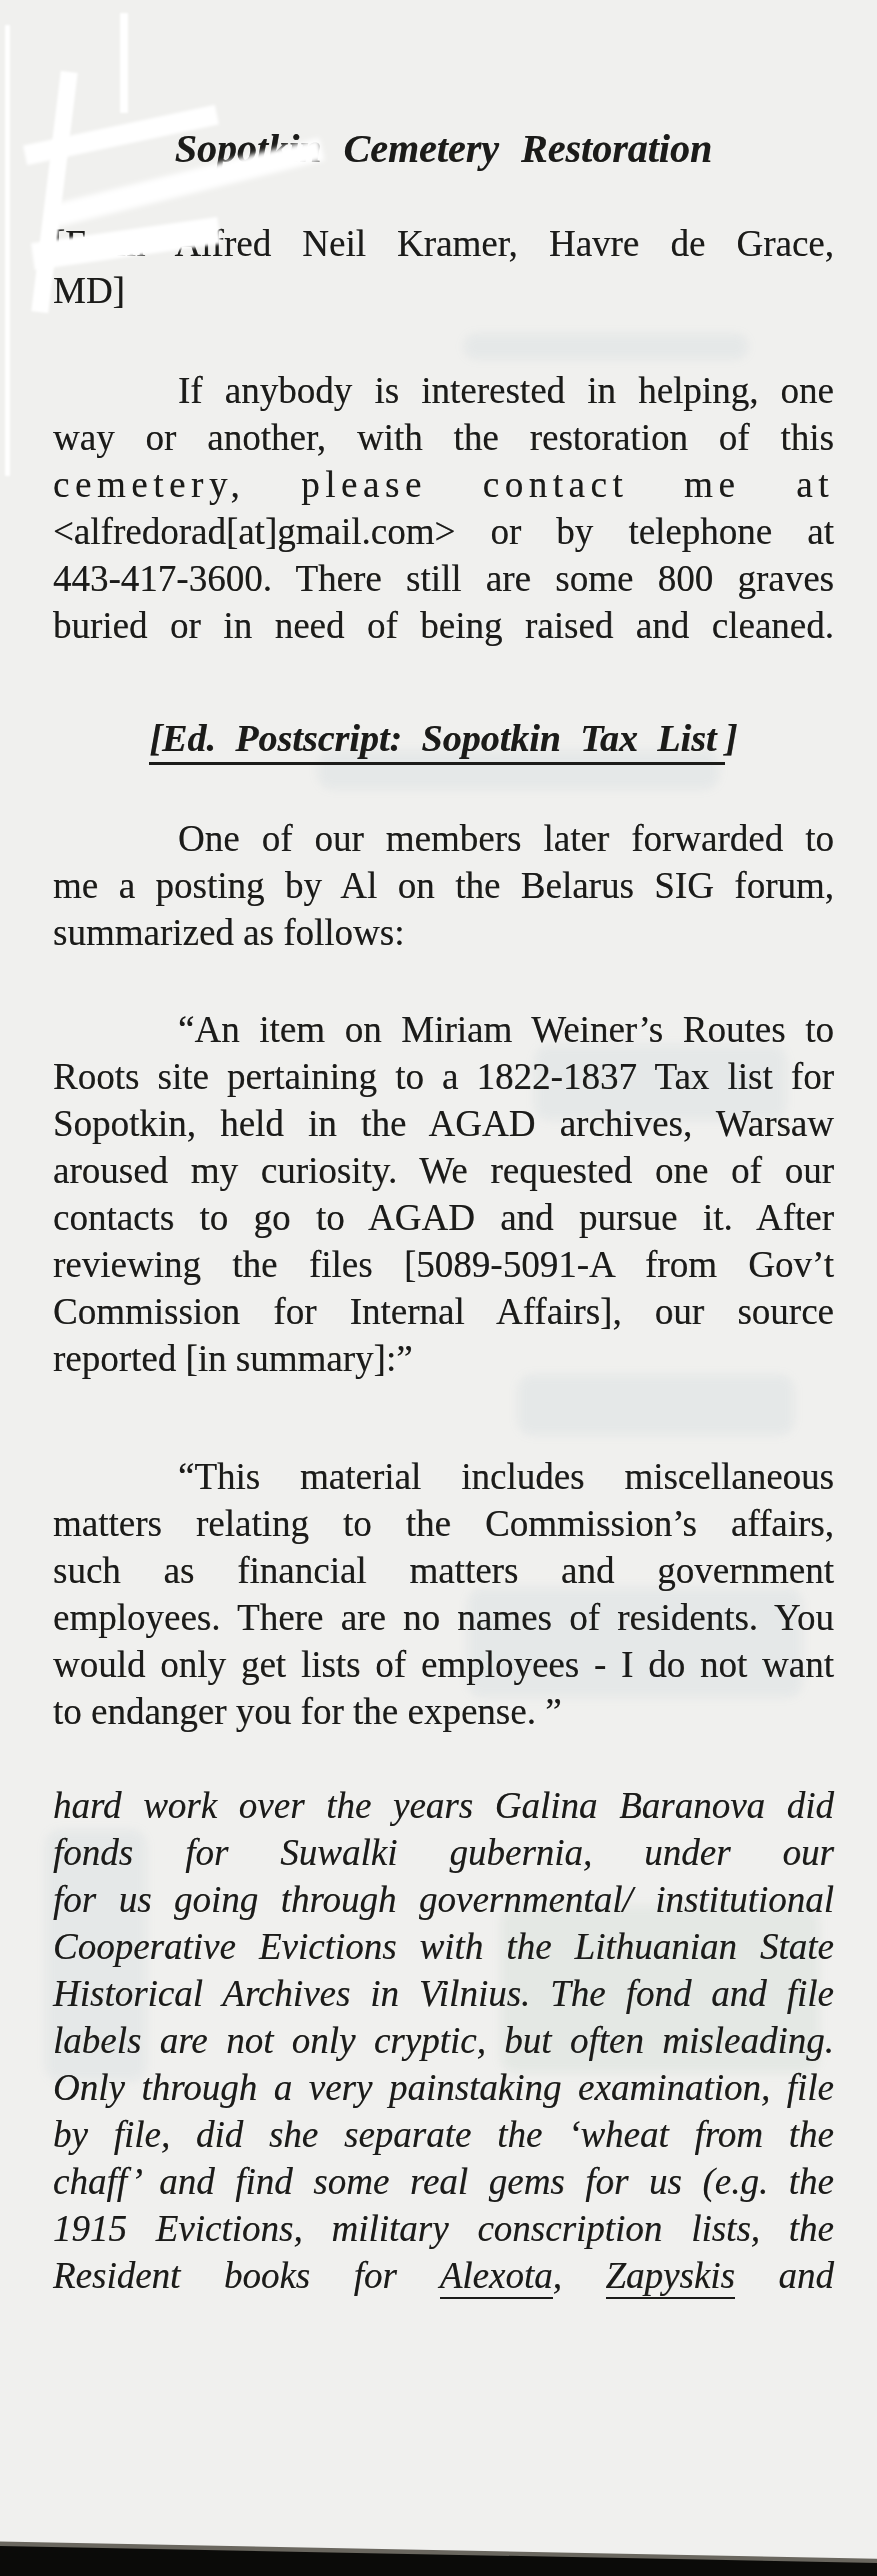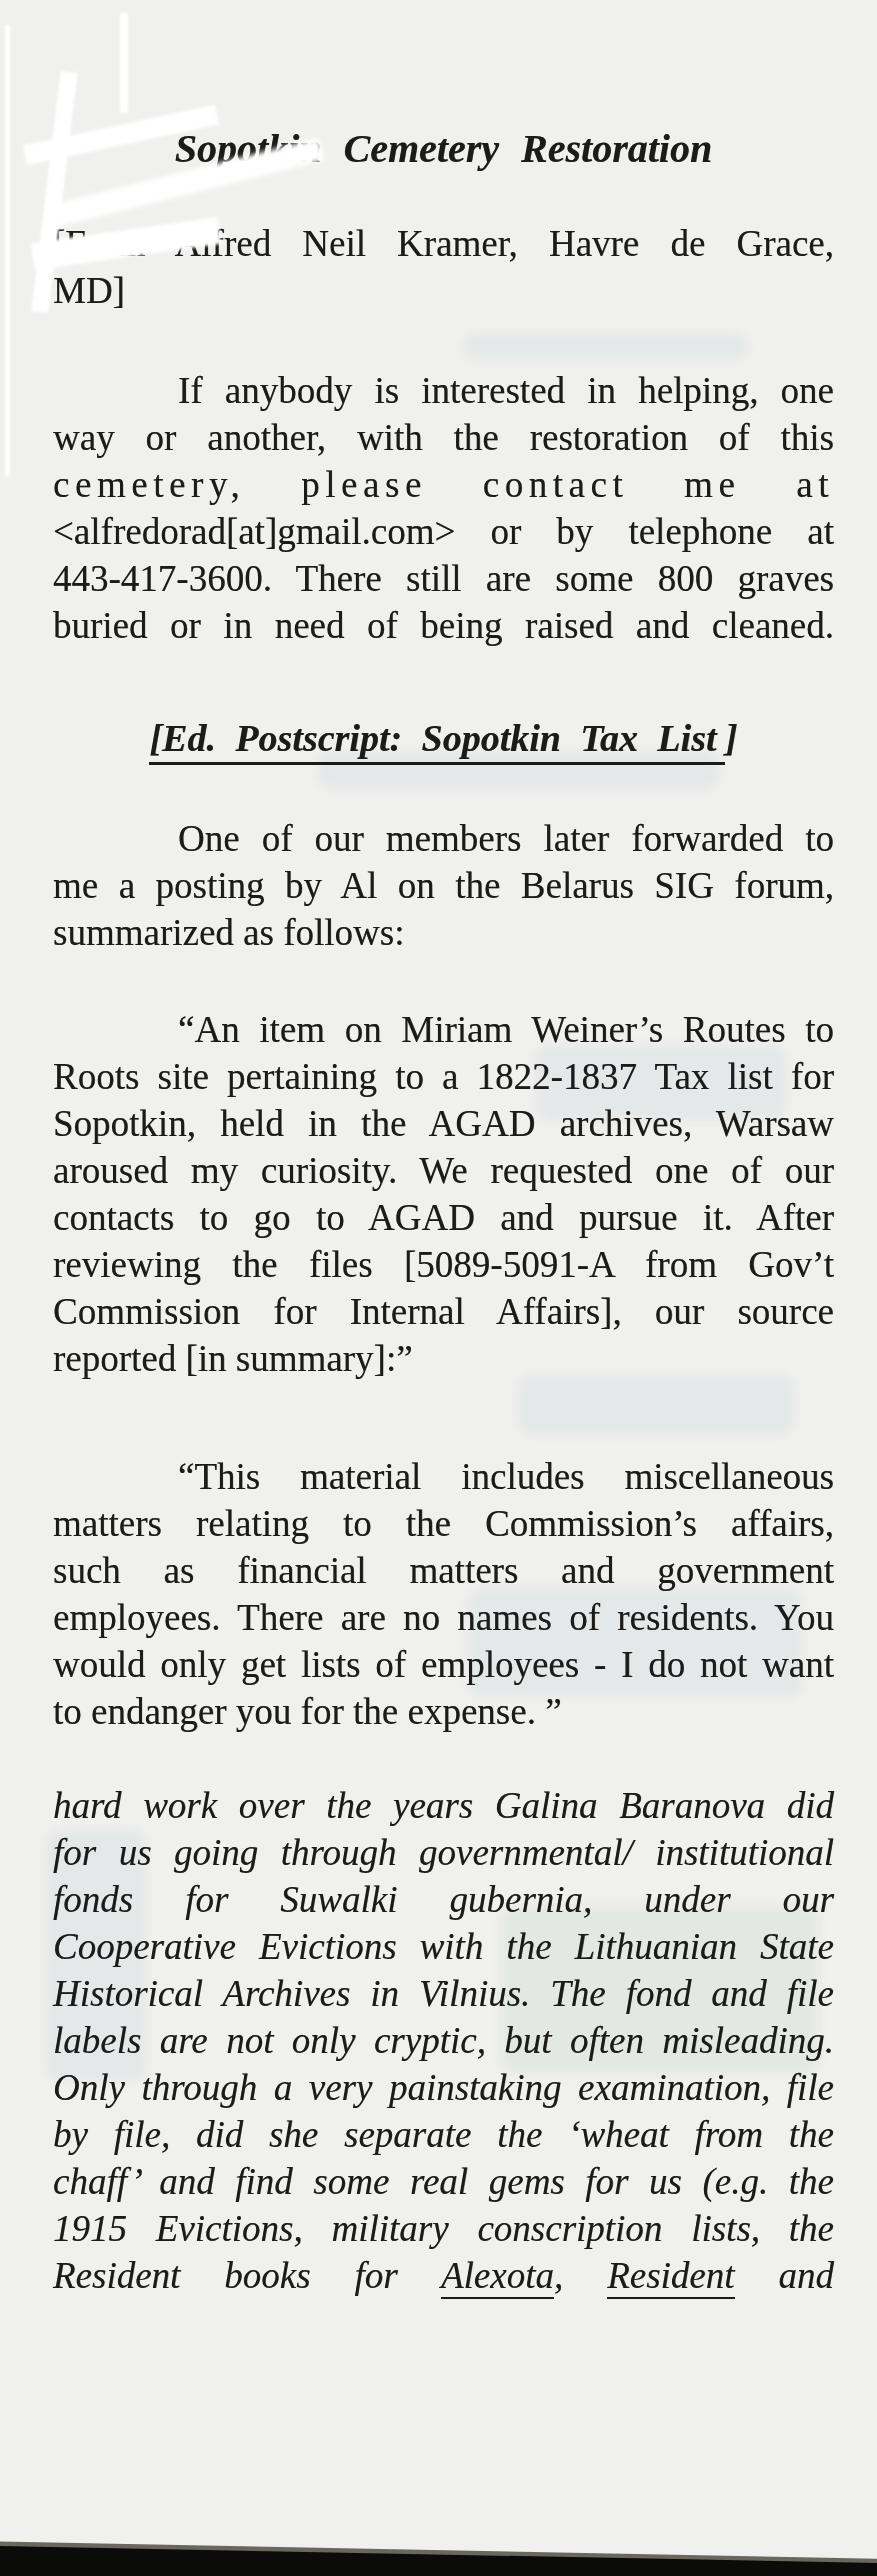--- a/index.html
+++ b/index.html
@@ -135,30 +135,30 @@
       <div class="line j ind">“This material includes miscellaneous</div>
       <div class="line j">matters relating to the  Commission’s affairs,</div>
       <div class="line j">such as financial matters and government</div>
       <div class="line j">employees. There are no names of residents. You</div>
       <div class="line j">would only get lists of employees - I do not want</div>
       <div class="line">to endanger you for the expense. ”</div>
     </div>
 
     <div class="para p-ednote">
       <div class="line j">hard work over the years Galina Baranova did</div>
+      <div class="line j">fonds for Suwalki gubernia, under our</div>
       <div class="line j">for us going through governmental/ institutional</div>
-      <div class="line j">fonds for Suwalki gubernia, under our</div>
       <div class="line j">Cooperative Evictions with the Lithuanian State</div>
       <div class="line j">Historical Archives in Vilnius.  The fond and file</div>
       <div class="line j">labels are not only cryptic, but often misleading.</div>
       <div class="line j">Only through a very painstaking examination, file</div>
       <div class="line j">by file, did she separate the ‘wheat from the</div>
       <div class="line j">chaff’ and find some real gems for us (e.g. the</div>
       <div class="line j">1915 Evictions, military conscription lists, the</div>
-      <div class="line j"><span>Resident books for </span><span class="u">Alexota</span><span>, </span><span class="u">Resident</span><span> and</span></div>
+      <div class="line j"><span>Resident books for </span><span class="u">Alexota</span><span>, </span><span class="u">Zapyskis</span><span> and</span></div>
     </div>
 
   </div>
 
   <div class="edge-soft"></div>
   <div class="edge-black"></div>
 
 </div>
 
 

